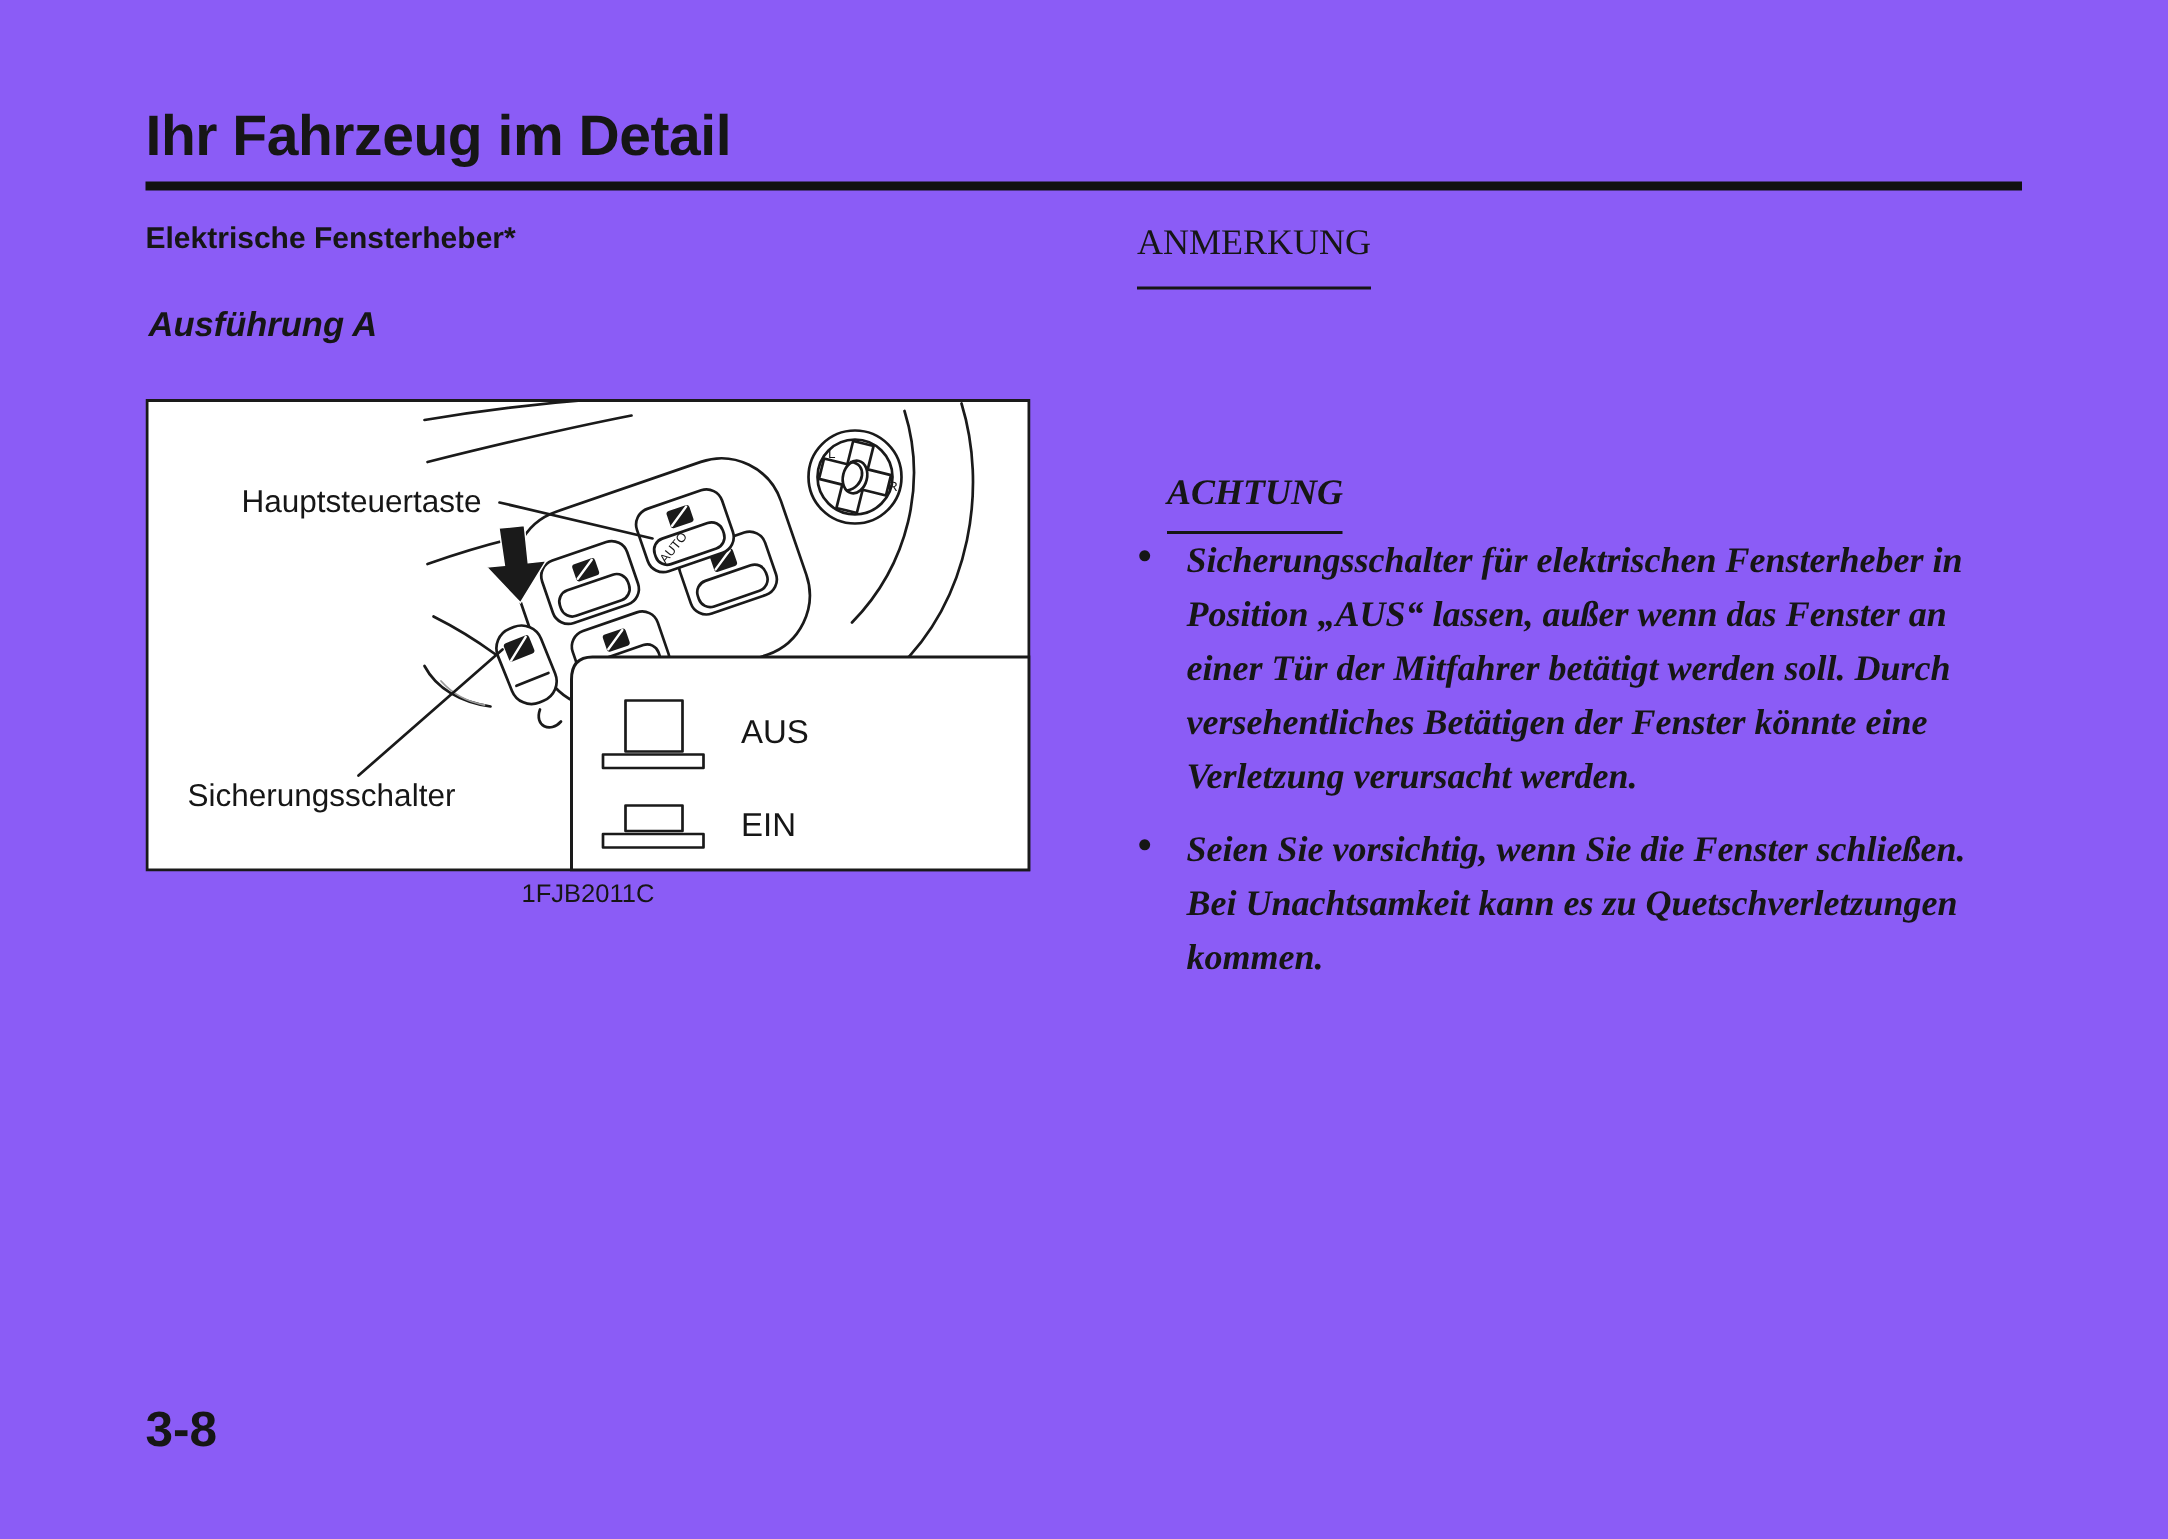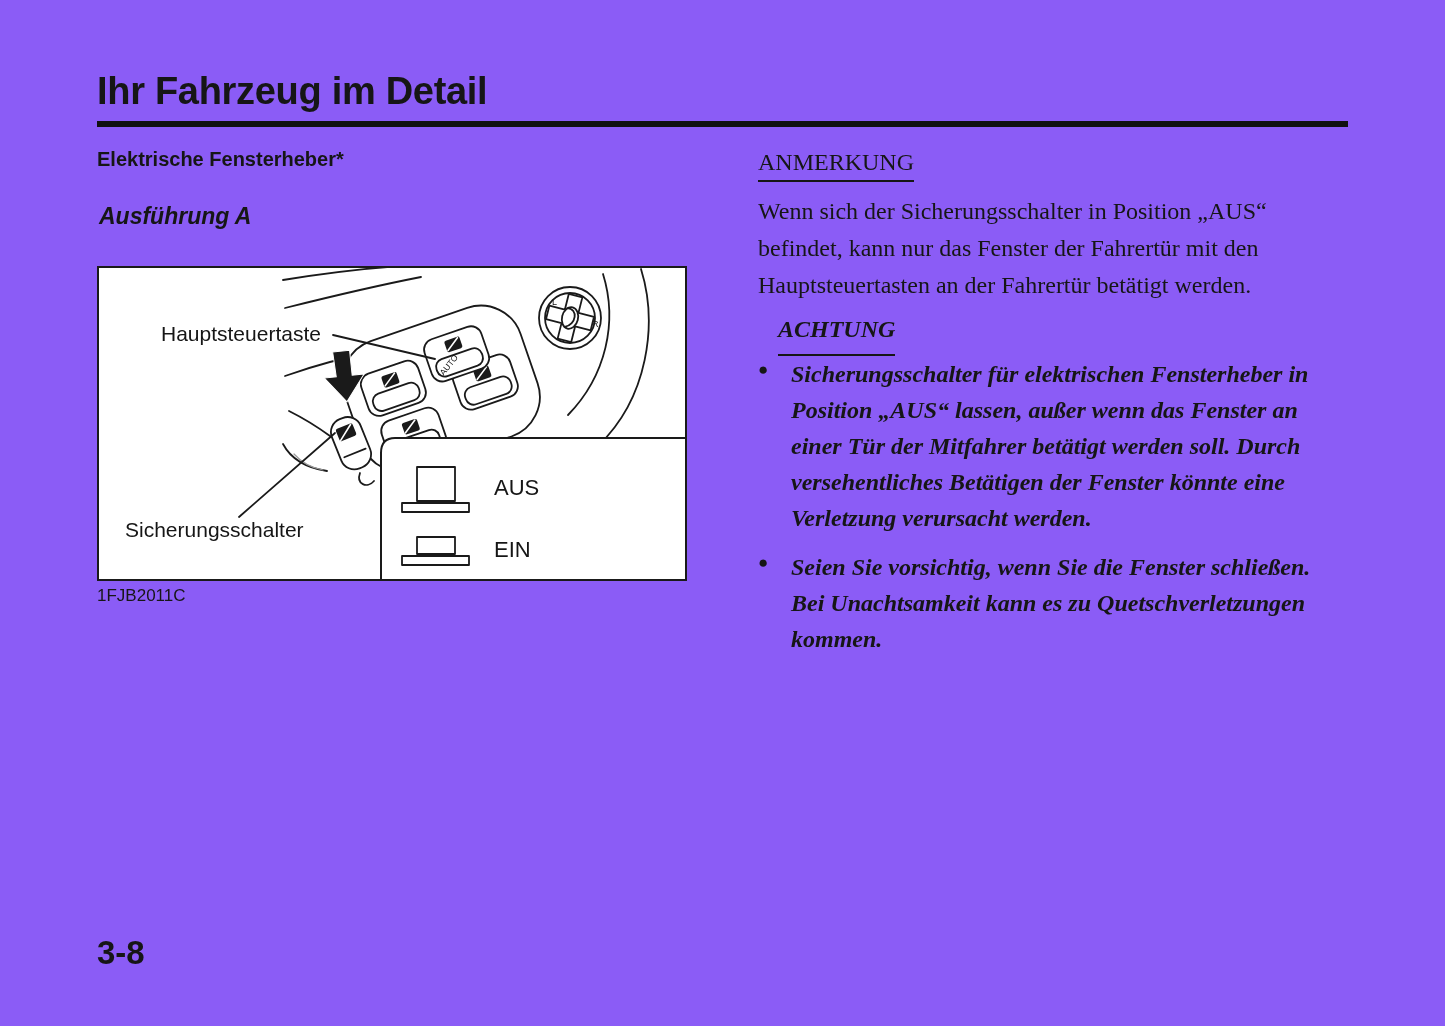--- a/index.html
+++ b/index.html
@@ -29,33 +29,33 @@
     position:absolute; left:99px; top:205px;
     font-family:"Liberation Sans", sans-serif;
     font-weight:bold; font-style:italic; font-size:23px; line-height:1;
   }
 
   .figure-box { position:absolute; left:97px; top:266px; width:590px; height:315px; }
   .figure-box svg { display:block; width:590px; height:315px; }
 
   .figure-caption {
     position:absolute; left:97px; top:587px; width:590px;
-    text-align:left; font-family:"Liberation Sans", sans-serif;
+    text-align:center; font-family:"Liberation Sans", sans-serif;
     font-size:17px; line-height:1;
   }
 
   .body-par {
     position:absolute; left:97px; top:626px; width:594px;
     font-size:24px; line-height:40px;
   }
 
   .note-title {
     position:absolute; left:758px; top:150px;
     font-size:24px; line-height:1;
-    border-bottom:2px solid #161616; padding-bottom:6px;
+    border-bottom:2px solid #161616; padding-bottom:17px;
   }
   .note-body {
     position:absolute; left:758px; top:193px; width:590px;
     font-size:24px; line-height:37px;
   }
 
   .caution-title {
     position:absolute; left:778px; top:317px;
     font-size:24px; font-weight:bold; font-style:italic; line-height:1;
     border-bottom:2.5px solid #161616; padding-bottom:13px;
@@ -189,21 +189,20 @@
         </g>
         <text class="fig-small" x="397" y="291">EIN</text>
       </g>
     </svg>
   </div>
 
   <div class="figure-caption">1FJB2011C</div>
 
 
   <div class="note-title">ANMERKUNG</div>
-  <p class="note-body">Wenn sich der Sicherungsschalter in Position „AUS“ befindet, kann nur das Fenster der Fahrertür mit den Hauptsteuertasten an der Fahrertür betätigt werden.</p>
 
   <div class="caution-title">ACHTUNG</div>
   <ul class="caution-list">
     <li>
       <span class="bullet">●</span>
       <span>Sicherungsschalter für elektrischen Fensterheber in Position „AUS“ lassen, außer wenn das Fenster an einer Tür der Mitfahrer betätigt werden soll. Durch versehentliches Betätigen der Fenster könnte eine Verletzung verursacht werden.</span>
     </li>
     <li>
       <span class="bullet">●</span>
       <span>Seien Sie vorsichtig, wenn Sie die Fenster schließen. Bei Unachtsamkeit kann es zu Quetschverletzungen kommen.</span>

